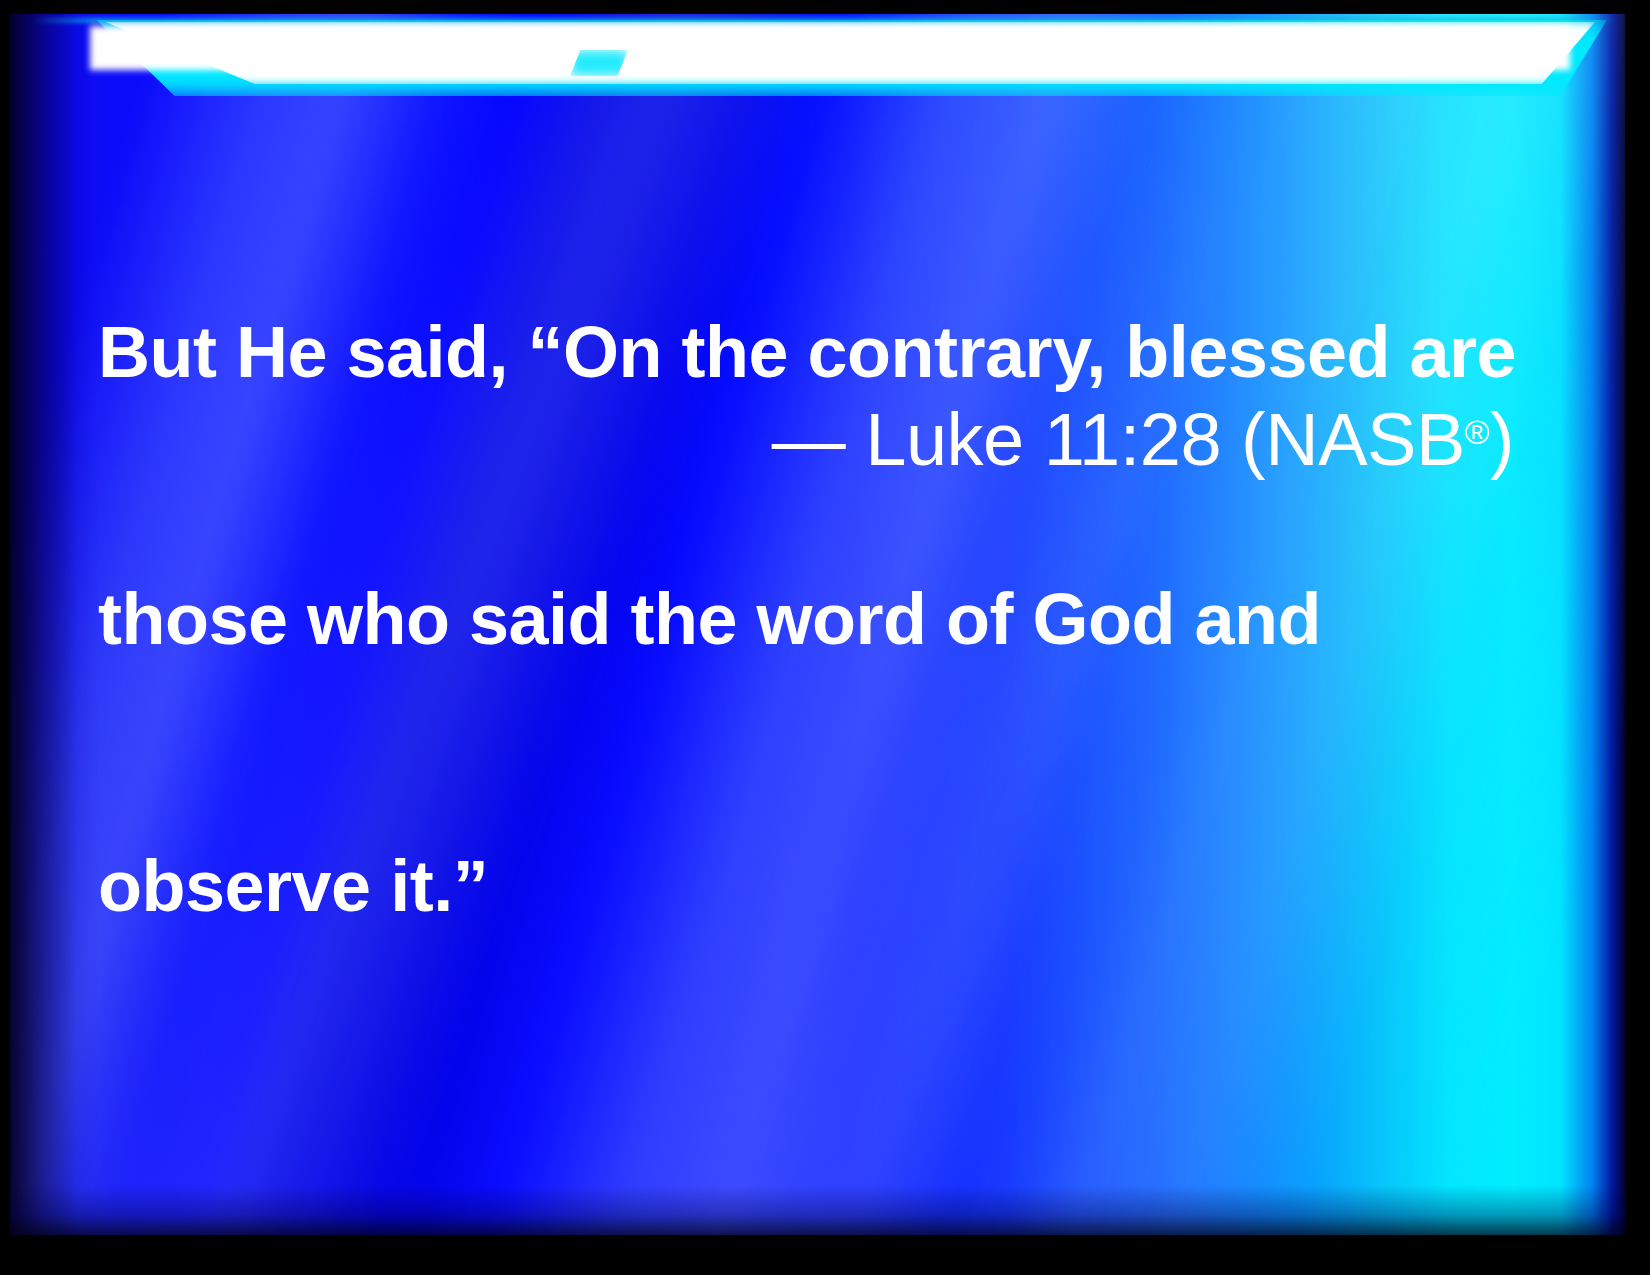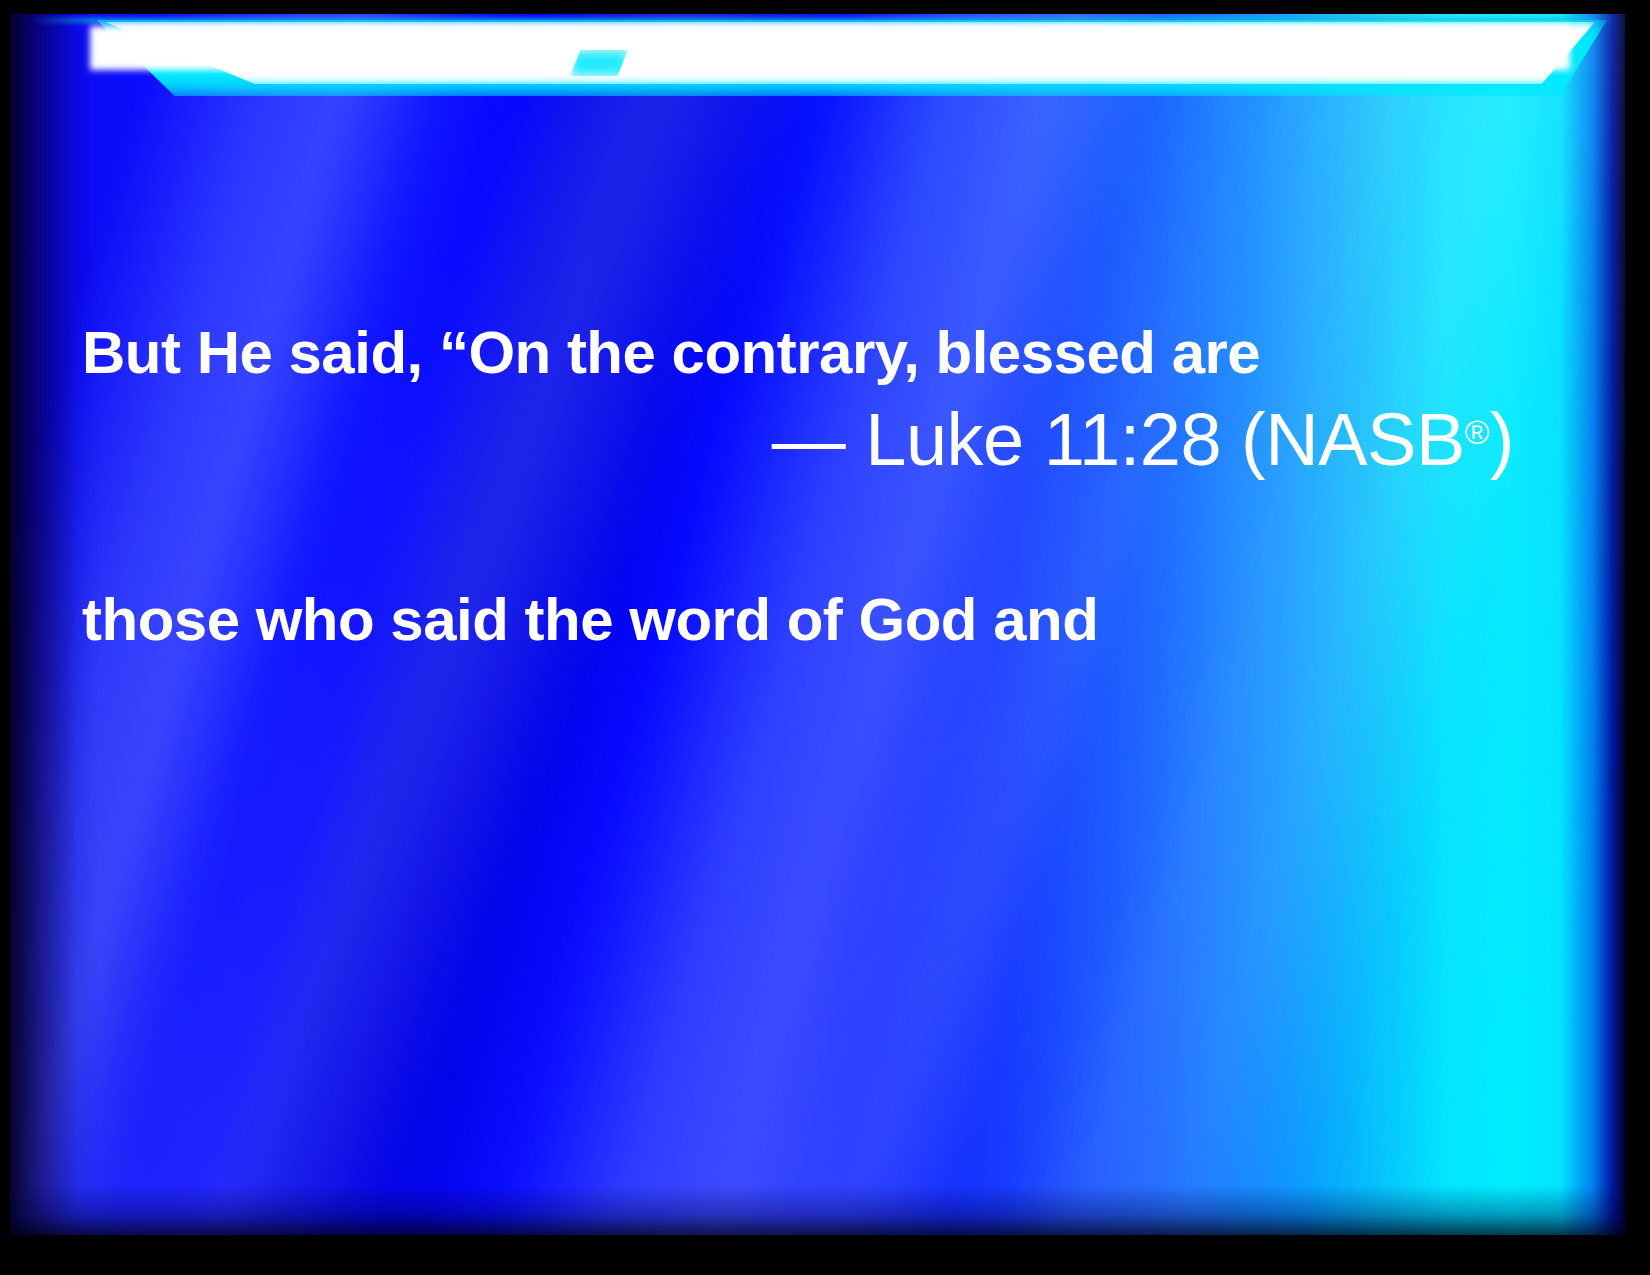--- a/index.html
+++ b/index.html
@@ -181,26 +181,26 @@
     right: 8px;
     top: 4px;
     height: 5px;
     background: linear-gradient(to right, rgba(0,200,220,0) 0%, rgba(0,190,210,0.75) 4%, rgba(0,190,210,0.75) 96%, rgba(0,200,220,0) 100%);
     filter: blur(2px);
   }
 
   
   .verse {
     position: absolute;
-    left: 72px;
+    left: 88px;
     top: 116px;
     width: 1420px;
     color: #ffffff;
     font-weight: bold;
-    font-size: 60px;
+    font-size: 72px;
     line-height: 89px;
     letter-spacing: -0.5px;
     white-space: pre-wrap;
   }
   .verse .line { display: block; }
 
   .attribution {
     position: absolute;
     left: 84px;
     top: 372px;
@@ -234,18 +234,19 @@
       <div class="topband-topline"></div>
       <div class="topband-glow"></div>
       <div class="topband-core"></div>
       <div class="topband-core2"></div>
       <div class="topband-nub"></div>
     </div>
 
     <div class="verse">
       <span class="line">But He said, “On the contrary, blessed are</span>
       <span class="line">those who said the word of God and</span>
+      <span class="line">observe it.”</span>
     </div>
 
     <div class="attribution"><span>—</span><span> </span><span>Luke</span><span> </span><span>11:28</span><span> </span><span>(NASB</span><span class="reg">®</span><span>)</span></div>
 
   </div>
 </div>
 
 </body></html>

